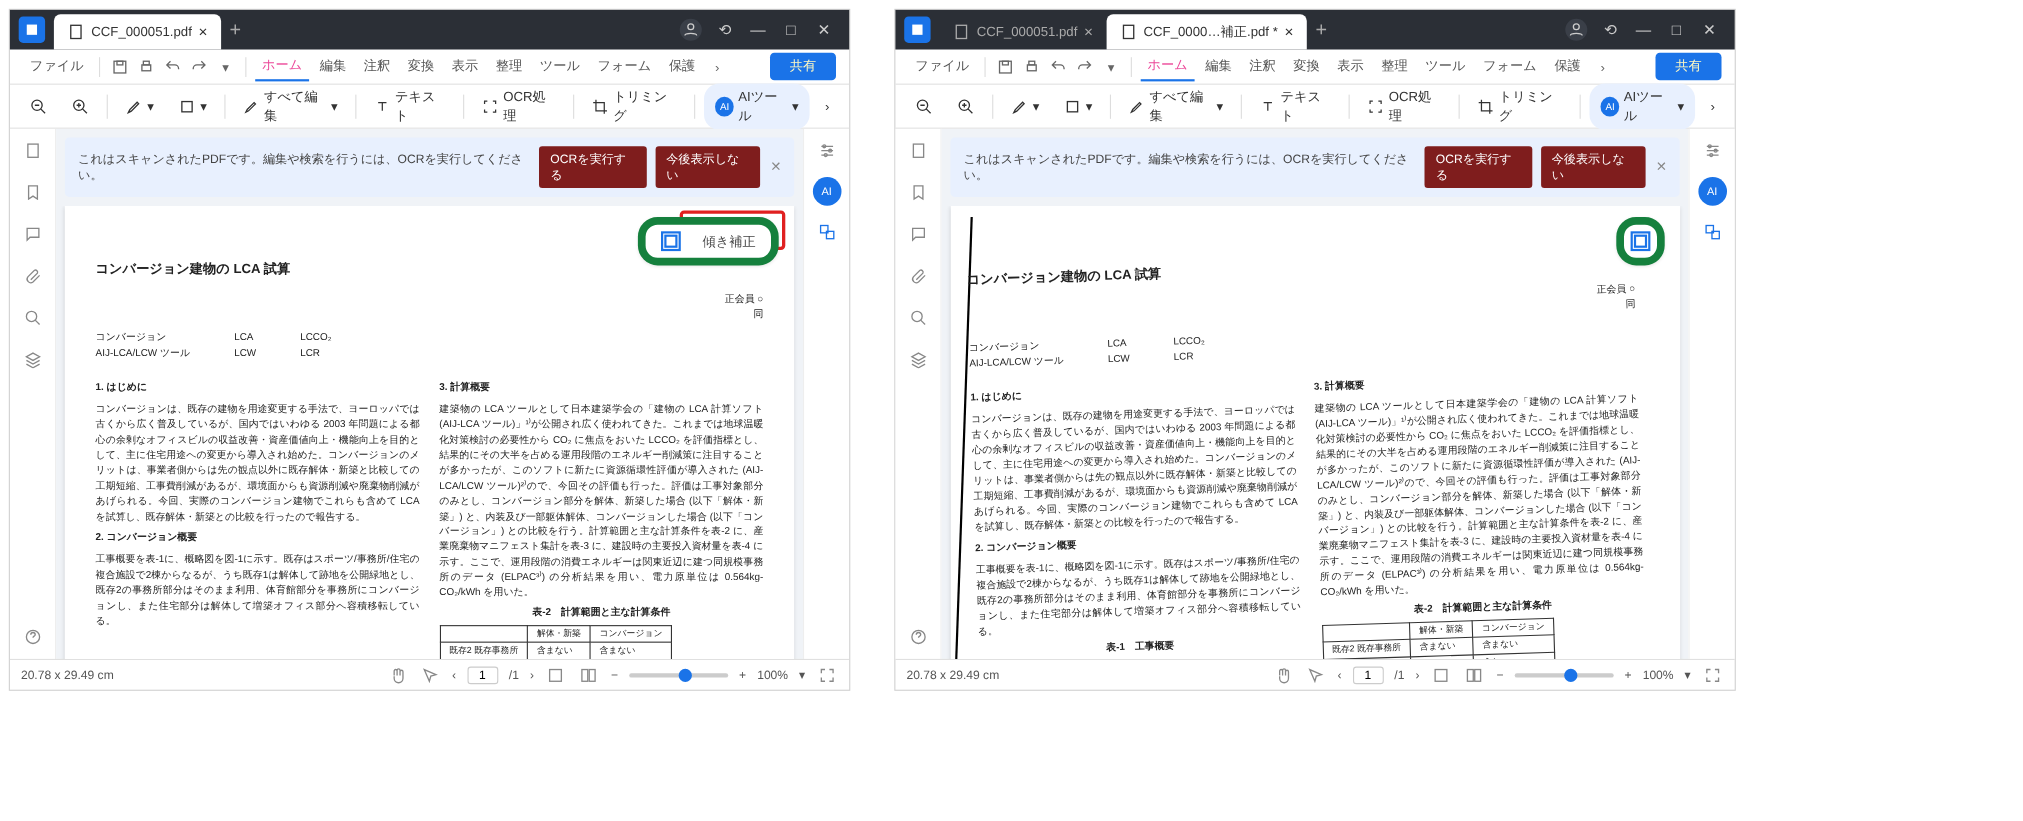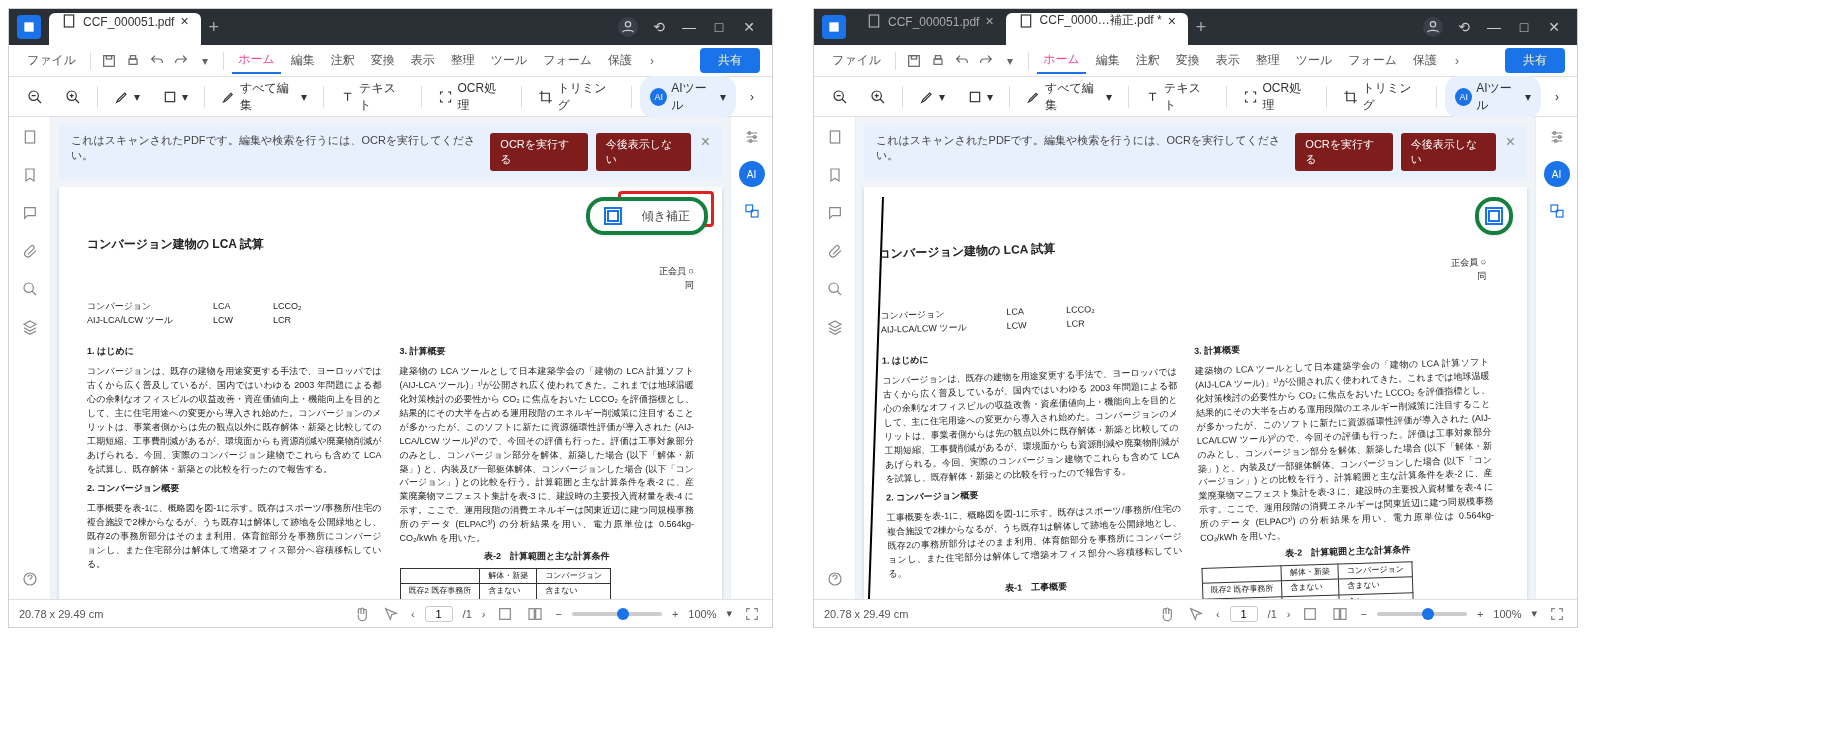--- a/index.html
+++ b/index.html
@@ -1,21 +1,21 @@
 <!DOCTYPE html>
 <html><head>
 <meta charset="utf-8">
 <style>
 *{margin:0;padding:0;box-sizing:border-box;font-family:"Meiryo","Yu Gothic",sans-serif}
 body{background:#fff;display:flex;gap:40px;padding:8px}
 .app{width:765px;height:620px;background:#fff;border:1px solid #d0d0d0;display:flex;flex-direction:column;position:relative}
 .titlebar{height:36px;background:#2b2f36;display:flex;align-items:center;padding:0 8px;color:#ccc}
 .logo{width:24px;height:24px;background:#1a73e8;border-radius:4px;display:flex;align-items:center;justify-content:center;margin-right:8px}
 .logo svg{width:14px;height:14px}
-.tab{display:flex;align-items:flex-end;height:30px;padding:16px 12px;border-radius:6px 6px 0 0;font-size:12px;gap:6px;margin-top:4px}
+.tab{display:flex;align-items:center;height:30px;padding:16px 12px;border-radius:6px 6px 0 0;font-size:12px;gap:6px;margin-top:4px}
 .tab.active{background:#fff;color:#333}
 .tab.inactive{color:#aaa}
 .tab-close{font-size:14px;cursor:pointer}
 .tab-add{margin-left:8px;color:#aaa;font-size:18px;cursor:pointer}
 .title-spacer{flex:1}
 .win-btn{width:30px;height:30px;display:flex;align-items:center;justify-content:center;color:#ccc;font-size:14px}
 .win-icon{width:20px;height:20px;border-radius:50%;background:#3a3f48;display:flex;align-items:center;justify-content:center;margin-right:6px}
 .menubar{height:32px;display:flex;align-items:center;padding:0 12px;gap:4px;border-bottom:1px solid #e0e0e0;font-size:12px;color:#555}
 .menu-item{padding:4px 6px;cursor:pointer}
 .menu-item.active{color:#ec4899;border-bottom:2px solid #1a73e8}
@@ -27,26 +27,26 @@
 .tool-divider{width:1px;height:22px;background:#ddd;margin:0 2px}
 .ai-btn{background:#e8f0fe;border-radius:14px;padding:4px 10px;display:flex;align-items:center;gap:4px}
 .ai-circle{width:18px;height:18px;border-radius:50%;background:#1a73e8;color:#fff;font-size:9px;display:flex;align-items:center;justify-content:center}
 .main{flex:1;display:flex;overflow:hidden}
 .left-rail{width:42px;background:#fff;border-right:1px solid #eee;display:flex;flex-direction:column;align-items:center;padding-top:10px;gap:18px}
 .rail-icon{width:20px;height:20px;color:#888;display:flex;align-items:center;justify-content:center}
 .rail-help{margin-top:auto;margin-bottom:10px}
 .right-rail{width:42px;background:#fff;border-left:1px solid #eee;display:flex;flex-direction:column;align-items:center;padding-top:10px;gap:14px}
 .ai-badge{width:26px;height:26px;border-radius:50%;background:#1a73e8;color:#fff;font-size:10px;display:flex;align-items:center;justify-content:center}
 .content{flex:1;background:#f0f3f7;display:flex;flex-direction:column;overflow:hidden}
-.ocr-banner{background:#e8f0fe;margin:8px;padding:8px 12px;display:flex;align-items:flex-start;font-size:11px;color:#444;border-radius:4px}
+.ocr-banner{background:#e8f0fe;margin:8px;padding:8px 12px;display:flex;align-items:center;font-size:11px;color:#444;border-radius:4px}
 .ocr-btn{background:#7f1d1d;color:#fff;padding:4px 10px;border-radius:3px;font-size:11px;margin-left:8px}
 .ocr-close{margin-left:10px;color:#888;font-size:16px;cursor:pointer}
 .page-wrap{flex:1;overflow:auto;padding:0 8px 8px}
 .page{background:#fff;box-shadow:0 1px 4px rgba(0,0,0,0.15);position:relative;padding:18px 28px;font-size:10px;line-height:1.5;color:#222}
-.deskew-btn{position:absolute;top:10px;right:14px;background:#fff;border:4px solid #15803d;border-radius:18px;padding:6px 14px;display:flex;align-items:center;gap:20px;font-size:12px;color:#444;box-shadow:0 1px 3px rgba(0,0,0,0.1)}
+.deskew-btn{position:absolute;top:10px;right:14px;background:#fff;border:7px solid #15803d;border-radius:18px;padding:6px 14px;display:flex;align-items:center;gap:20px;font-size:12px;color:#444;box-shadow:0 1px 3px rgba(0,0,0,0.1)}
 .deskew-icon{width:18px;height:18px;border:2px solid #1a73e8;display:flex;align-items:center;justify-content:center}
 .deskew-icon::after{content:"";width:8px;height:8px;border:2px solid #1a73e8}
 .highlight{position:absolute;border:3px solid #e02020;border-radius:4px;pointer-events:none}
 .doc-title{font-weight:bold;font-size:12px;margin:30px 0 12px}
 .doc-cols{display:flex;gap:18px;margin-top:12px}
 .doc-col{flex:1;font-size:9px;line-height:1.55;text-align:justify}
 .sec-title{font-weight:bold;margin:6px 0}
 .table-mini{border-collapse:collapse;font-size:8px;margin-top:4px}
 .table-mini td{border:1px solid #333;padding:1px 8px}
 .skewed .page-inner{transform:rotate(-1.8deg) translateX(-8px)}

